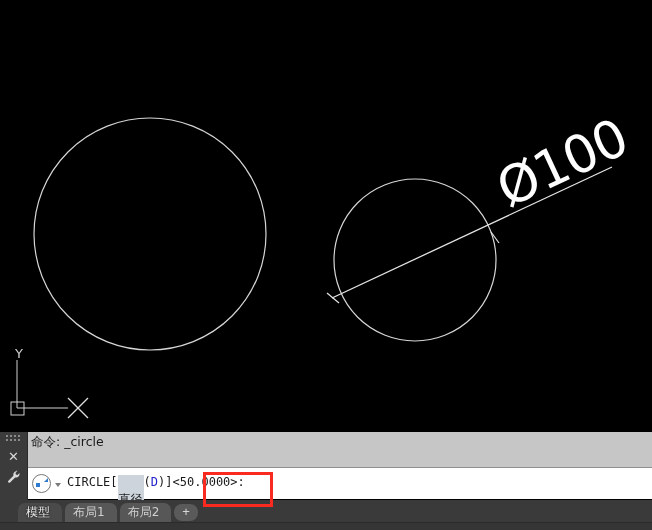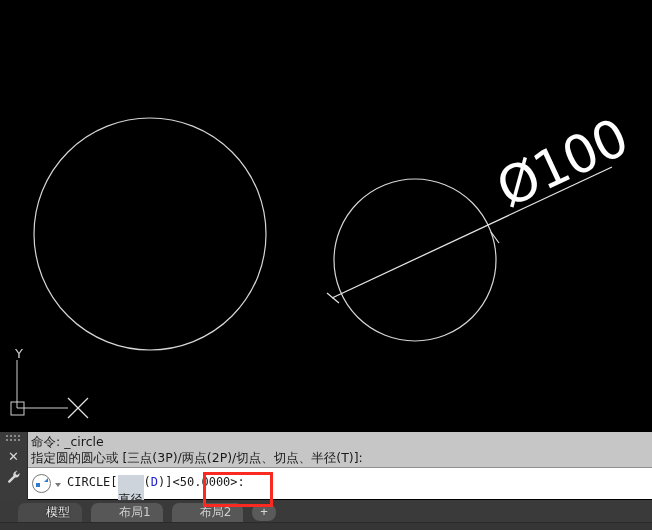--- a/index.html
+++ b/index.html
@@ -194,22 +194,22 @@
     background: #3a3a3a;
     display: flex;
     flex-direction: row;
     align-items: flex-end;
   }
   .tab {
     height: 19px;
     line-height: 19px;
     font-family: "DejaVu Sans", sans-serif;
     font-size: 12px;
-    padding: 0 12px 0 28px;
-    margin-right: 9px;
+    padding: 0 12px 0 8px;
+    margin-right: 3px;
     border-radius: 7px 7px 0 0;
     color: #cfcfcf;
     background: #575757;
     cursor: pointer;
     white-space: nowrap;
     box-sizing: border-box;
   }
   .tab:first-child {
     margin-left: 18px;
   }
@@ -288,21 +288,20 @@
     <span class="side-icon">✕</span>
     <svg class="side-icon" width="14" height="14" viewBox="0 0 14 14">
       <path d="M9.6 1.2a3.4 3.4 0 0 0-3.2 4.5L1.4 10.7a1.2 1.2 0 0 0 1.7 1.7l5-5a3.4 3.4 0 0 0 4.3-4.3l-1.9 1.9-1.6-.4-.4-1.6 1.9-1.9a3.5 3.5 0 0 0-.8-.9z" fill="#d8d8d8"></path>
     </svg>
   </div>
 
   <div id="command-main">
 
     <div id="command-history">
       <div class="hist-line">命令: _circle</div>
-      <div class="hist-line">指定圆的圆心或 [三点(3P)/两点(2P)/切点、切点、半径(T)]:</div>
     </div>
 
     <div id="command-input-row">
       <span id="cmd-circle-icon"></span>
       <span id="cmd-dropdown-caret"></span>
       <span id="cmd-text">
         <span>CIRCLE</span>
           <span class="opt-bracket">[</span>
           <span class="opt-highlight">直径</span>
           <span class="opt-bracket">(</span>

